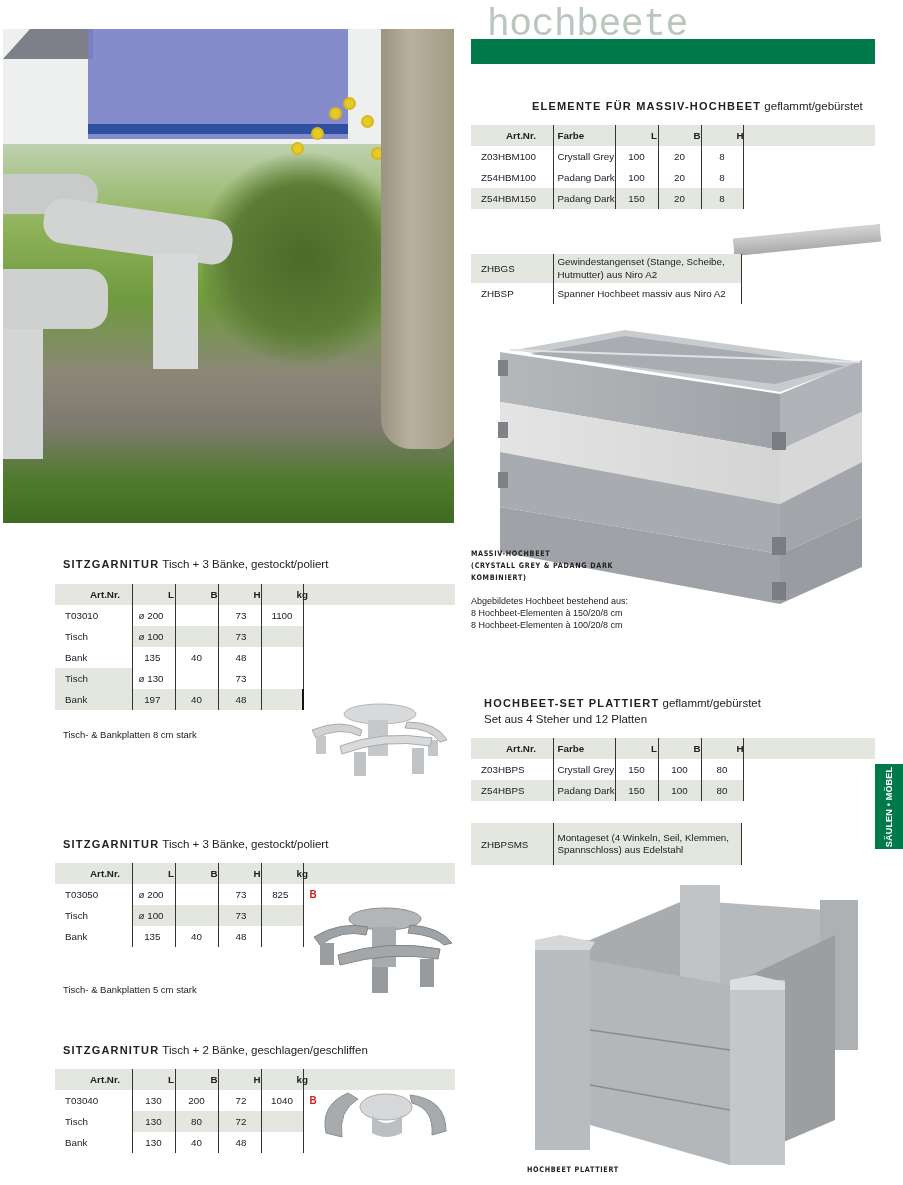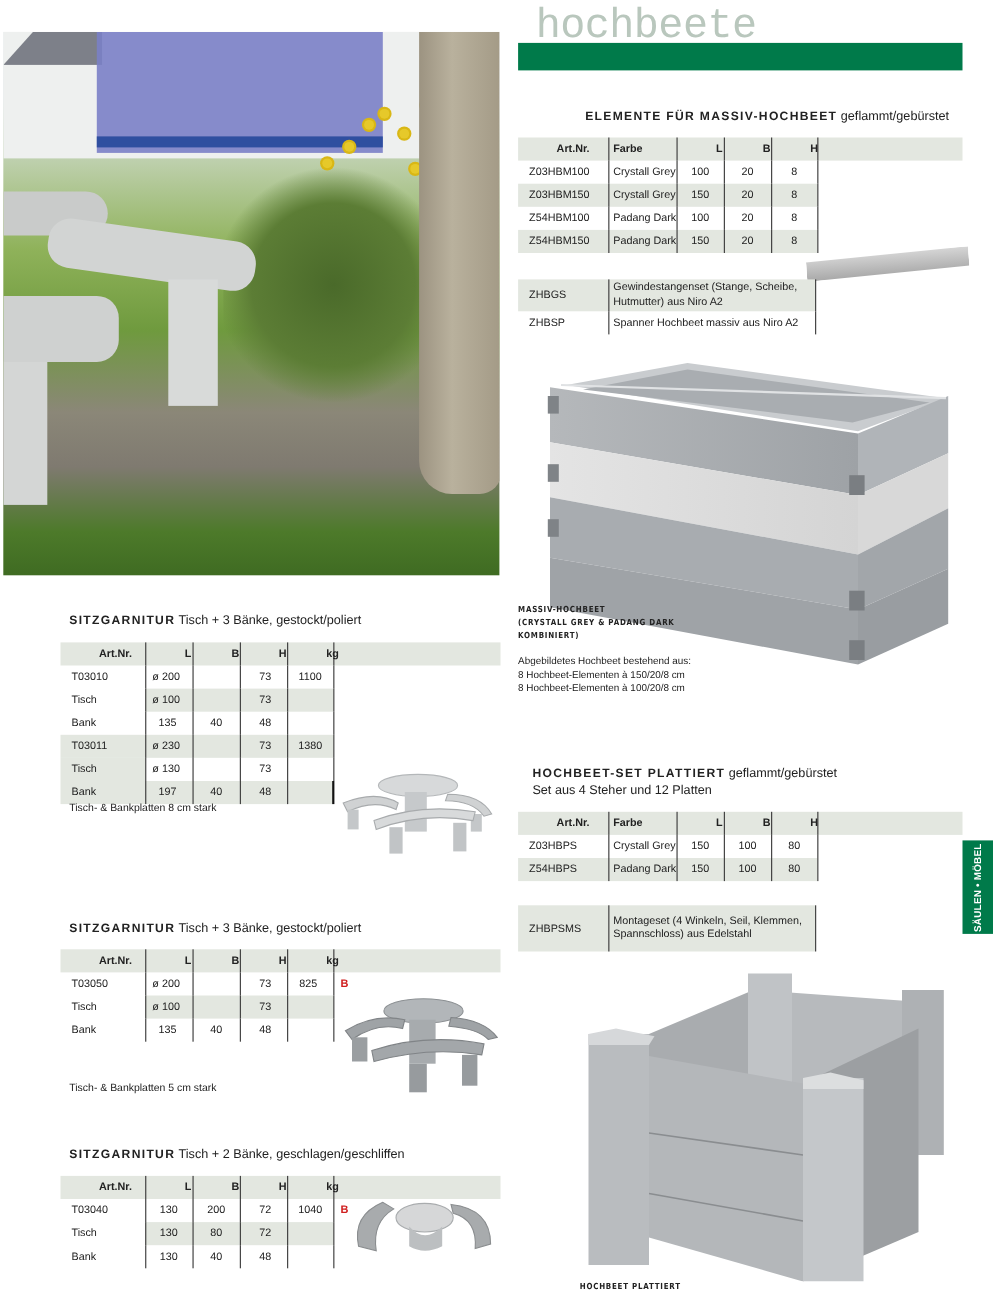--- a/index.html
+++ b/index.html
@@ -112,28 +112,20 @@
     <td class="bl filler"></td>
   </tr>
   <tr>
     <td>Z03HBM100</td>
     <td class="bl" style="padding-left:4px">Crystall Grey</td>
     <td class="bl c">100</td>
     <td class="bl c">20</td>
     <td class="bl c">8</td>
     <td class="bl noshade"></td>
   </tr>
-  <tr class="sh">
-    <td>Z03HBM150</td>
-    <td class="bl" style="padding-left:4px">Crystall Grey</td>
-    <td class="bl c">150</td>
-    <td class="bl c">20</td>
-    <td class="bl c">8</td>
-    <td class="bl noshade"></td>
-  </tr>
   <tr>
     <td>Z54HBM100</td>
     <td class="bl" style="padding-left:4px">Padang Dark</td>
     <td class="bl c">100</td>
     <td class="bl c">20</td>
     <td class="bl c">8</td>
     <td class="bl noshade"></td>
   </tr>
   <tr class="sh">
     <td>Z54HBM150</td>
@@ -334,28 +326,20 @@
   </tr>
   <tr>
     <td style="height:19px">Bank</td>
     <td class="bl r">135</td>
     <td class="bl c">40</td>
     <td class="bl r">48</td>
     <td class="bl c"></td>
     <td class="bl"></td>
   </tr>
   <tr class="sh">
-    <td style="height:19px">T03011</td>
-    <td class="bl" style="padding-left:6px">ø 230</td>
-    <td class="bl c"></td>
-    <td class="bl r">73</td>
-    <td class="bl c">1380</td>
-    <td class="bl noshade"></td>
-  </tr>
-  <tr class="sh">
     <td style="height:19px">Tisch</td>
     <td class="bl" style="padding-left:6px;background:#fff">ø 130</td>
     <td class="bl c" style="background:#fff"></td>
     <td class="bl r" style="background:#fff">73</td>
     <td class="bl c" style="background:#fff"></td>
     <td class="bl noshade"></td>
   </tr>
   <tr class="sh">
     <td style="height:19px">Bank</td>
     <td class="bl r">197</td>

